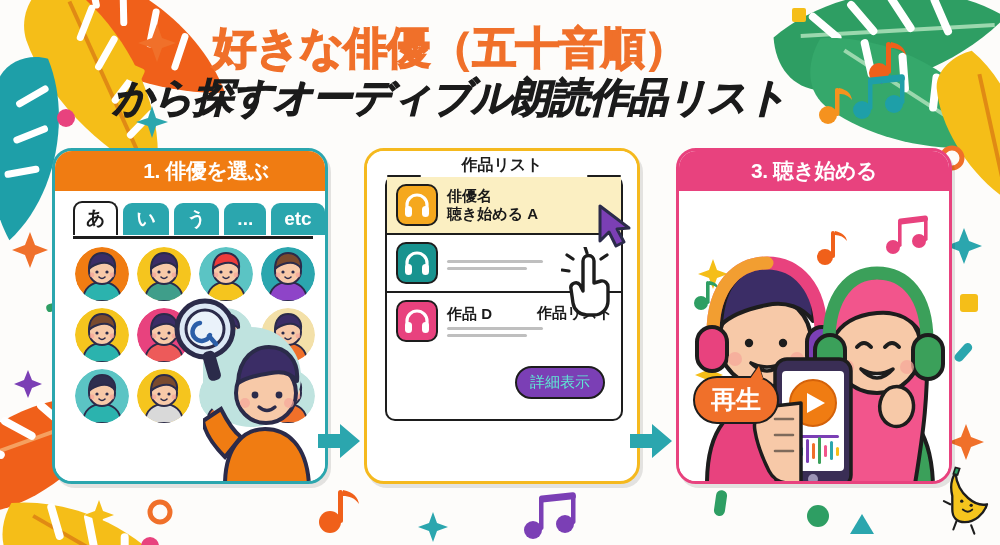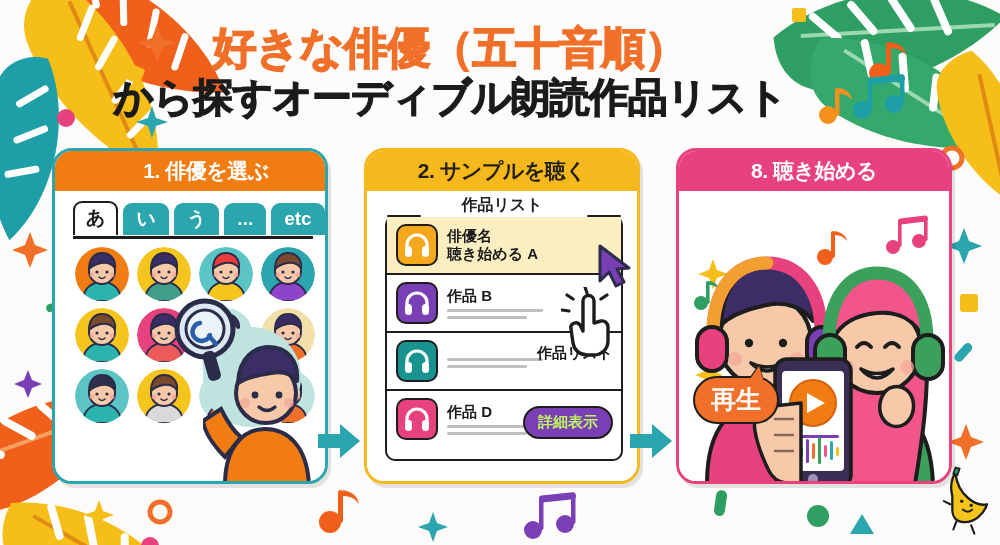--- a/index.html
+++ b/index.html
@@ -106,22 +106,22 @@
   .row-label { font-size:15px; font-weight:bold; color:#1a1a1a; line-height:1.2; white-space:nowrap; }
   .row-bar { height:3px; background:#bfbfbf; border-radius:2px; margin-top:4px; }
   .row-bar.w1 { width:96px; }
   .row-bar.w2 { width:80px; }
 
   .side-note {
     position:absolute; right:8px; bottom:96px;
     font-size:15px; font-weight:bold; color:#1a1a1a; white-space:nowrap;
   }
   .detail-btn {
-    position:absolute; right:8px; bottom:20px;
-    background:#7B3FB5; color:#bef264; font-size:15px; font-weight:bold;
+    position:absolute; right:16px; bottom:20px;
+    background:#7B3FB5; color:#5eead4; font-size:15px; font-weight:normal;
     border:2.5px solid #1d1d1d; border-radius:999px; padding:5px 13px;
     white-space:nowrap;
   }
   .cursor-arrow { position:absolute; right:4px; top:52px; z-index:4; }
   .tap-hand { position:absolute; right:14px; top:96px; z-index:4; }
 
   
   .scene3 { position:absolute; inset:0; overflow:hidden; }
   .bubble {
     position:absolute; left:14px; bottom:60px; z-index:5;
@@ -269,21 +269,21 @@
           <circle cx="24" cy="7" r="1.6" fill="#1d1d1d"></circle>
         <path d="M16 11 q5 4 9 0" stroke="#1d1d1d" stroke-width="1.8" fill="none" stroke-linecap="round"></path>
         <path d="M10 22 l-3 8 M24 26 l3 8" stroke="#1d1d1d" stroke-width="2" stroke-linecap="round"></path>
         <path d="M4 6 l-6 -3" stroke="#1d1d1d" stroke-width="2" stroke-linecap="round"></path>
       </g>
     </svg>
   </div>
 
   <div class="title-wrap">
     <div class="title-line1" style="color: rgb(240, 112, 42); -webkit-text-stroke-color: rgb(240, 112, 42);">好きな俳優（五十音順）</div>
-    <div class="title-line2" style="color: rgb(27, 27, 27); -webkit-text-stroke-color: rgb(27, 27, 27);">から探すオーディブル朗読作品リスト</div>
+    <div class="title-line2" style="color: rgb(27, 27, 27); font-style: italic; -webkit-text-stroke-color: rgb(27, 27, 27);">から探すオーディブル朗読作品リスト</div>
   </div>
 
   <div class="panels">
 
     <div class="panel" id="panel-1" style="border-color: rgb(43, 166, 174);">
       <div class="panel-head" style="background: rgb(240, 124, 18); padding-left: 32px;">1. 俳優を選ぶ</div>
       <div class="panel-body">
 
         <div class="tabs">
           <div class="tab active">あ</div>
@@ -451,52 +451,37 @@
               <circle cx="76" cy="78" r="3.4" fill="#2B2B4A"></circle>
             <path d="M56 90 q8 7 16 0" stroke="#2B2B4A" stroke-width="3.4" fill="none" stroke-linecap="round"></path>
             <circle cx="42" cy="86" r="5" fill="#F5A79A" opacity=".7"></circle>
             <circle cx="86" cy="86" r="5" fill="#F5A79A" opacity=".7"></circle>
           </svg>
         </div>
       </div>
     </div>
 
     <div class="panel" id="panel-2" style="border-color: rgb(245, 185, 30);">
-      <div class="panel-head" style="background: rgb(245, 185, 30);">2. サンプルを聴く</div>
       <div class="panel-body">
 
         <div class="list-title">作品リスト</div>
 
         <div class="list-frame">
           <div id="work-rows">
               <div class="list-row highlight">
                 <div class="row-icon" style="background: rgb(245, 168, 30);">
                   <svg width="26" height="24" viewBox="0 0 26 24">
                     <path d="M3 16 L3 12 a10 10 0 0 1 20 0 L23 16" stroke="#fff" stroke-width="3.2" fill="none" stroke-linecap="round"></path>
                     <rect x="1" y="13" width="7" height="11" rx="3.5" fill="#fff"></rect>
                     <rect x="18" y="13" width="7" height="11" rx="3.5" fill="#fff"></rect>
                   </svg>
                 </div>
                 <div class="row-text">
                   <div class="row-label">俳優名</div>
                   <div class="row-label">聴き始める A</div>
-                </div>
-              </div>
-              <div class="list-row">
-                <div class="row-icon" style="background: rgb(123, 63, 181);">
-                  <svg width="26" height="24" viewBox="0 0 26 24">
-                    <path d="M3 16 L3 12 a10 10 0 0 1 20 0 L23 16" stroke="#fff" stroke-width="3.2" fill="none" stroke-linecap="round"></path>
-                    <rect x="1" y="13" width="7" height="11" rx="3.5" fill="#fff"></rect>
-                    <rect x="18" y="13" width="7" height="11" rx="3.5" fill="#fff"></rect>
-                  </svg>
-                </div>
-                <div class="row-text">
-                  <div class="row-label">作品 B</div>
-                  <div class="row-bar w1"></div>
-                  <div class="row-bar w2"></div>
                 </div>
               </div>
               <div class="list-row">
                 <div class="row-icon" style="background: rgb(24, 147, 143);">
                   <svg width="26" height="24" viewBox="0 0 26 24">
                     <path d="M3 16 L3 12 a10 10 0 0 1 20 0 L23 16" stroke="#fff" stroke-width="3.2" fill="none" stroke-linecap="round"></path>
                     <rect x="1" y="13" width="7" height="11" rx="3.5" fill="#fff"></rect>
                     <rect x="18" y="13" width="7" height="11" rx="3.5" fill="#fff"></rect>
                   </svg>
                 </div>
@@ -538,21 +523,21 @@
             </g>
             <g stroke="#1d1d1d" stroke-width="3.2" stroke-linecap="round">
               <path d="M26 6 L24 0 M12 12 L6 8 M40 12 L46 8 M8 24 L1 23"></path>
             </g>
           </svg>
         </div>
       </div>
     </div>
 
     <div class="panel" id="panel-3" style="border-color: rgb(232, 66, 126);">
-      <div class="panel-head" style="background: rgb(232, 66, 126);">8. 聴き始める</div>
+      <div class="panel-head" style="background: rgb(232, 66, 126);">3. 聴き始める</div>
       <div class="panel-body">
         <div class="scene3">
           <svg width="270" height="293" viewBox="0 0 270 293">
 
             <g>
               <path d="M34 68 l4 11 11 4 -11 4 -4 11 -4 -11 -11 -4 11 -4Z" fill="#F5BE18"></path>
               <path d="M226 86 l4 11 11 4 -11 4 -4 11 -4 -11 -11 -4 11 -4Z" fill="#F5BE18"></path>
               <path d="M30 170 l4 10 10 4 -10 4 -4 10 -4 -10 -10 -4 10 -4Z" fill="#F5BE18"></path>
               <g fill="#2E9E63">
                   <circle cx="22" cy="112" r="7"></circle>

